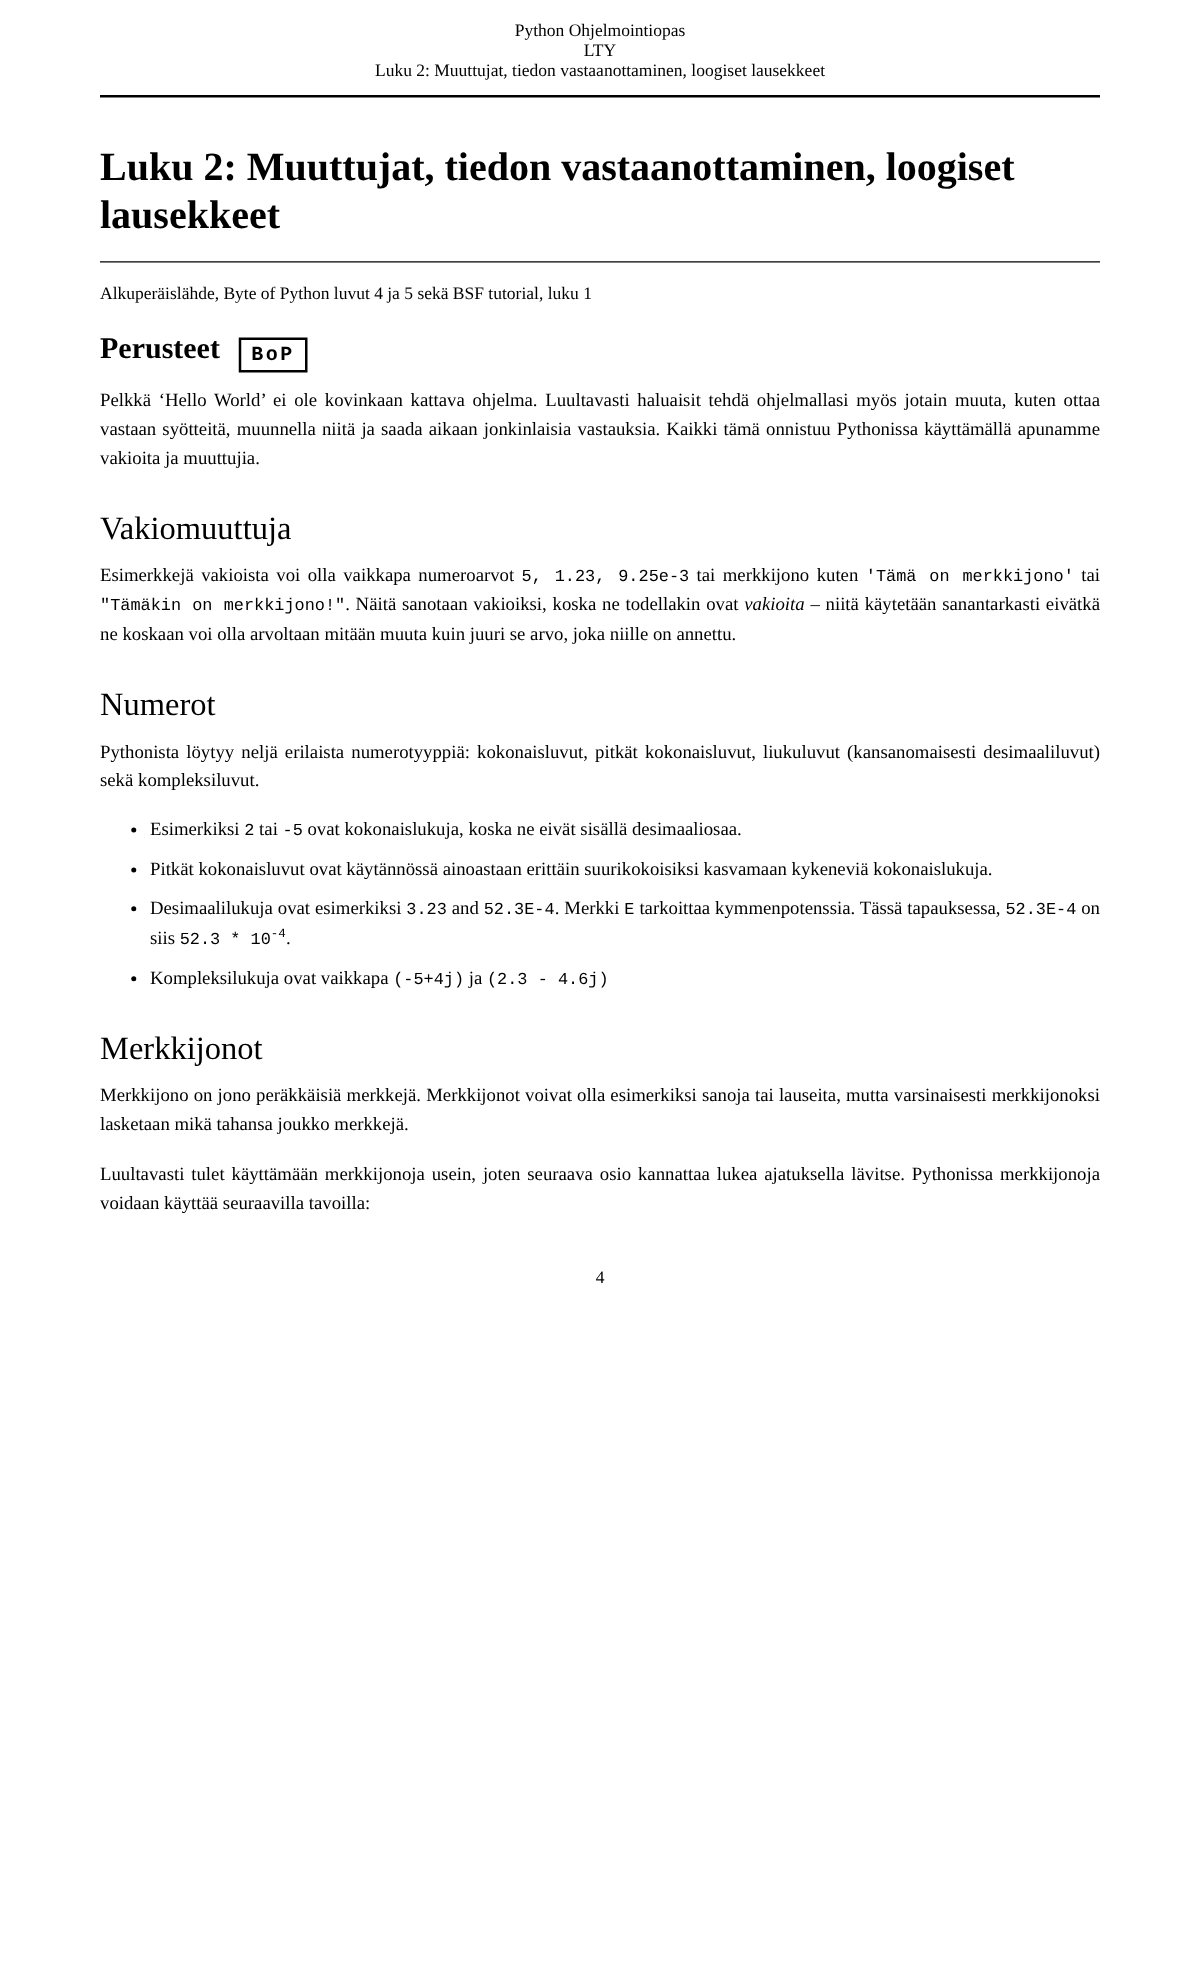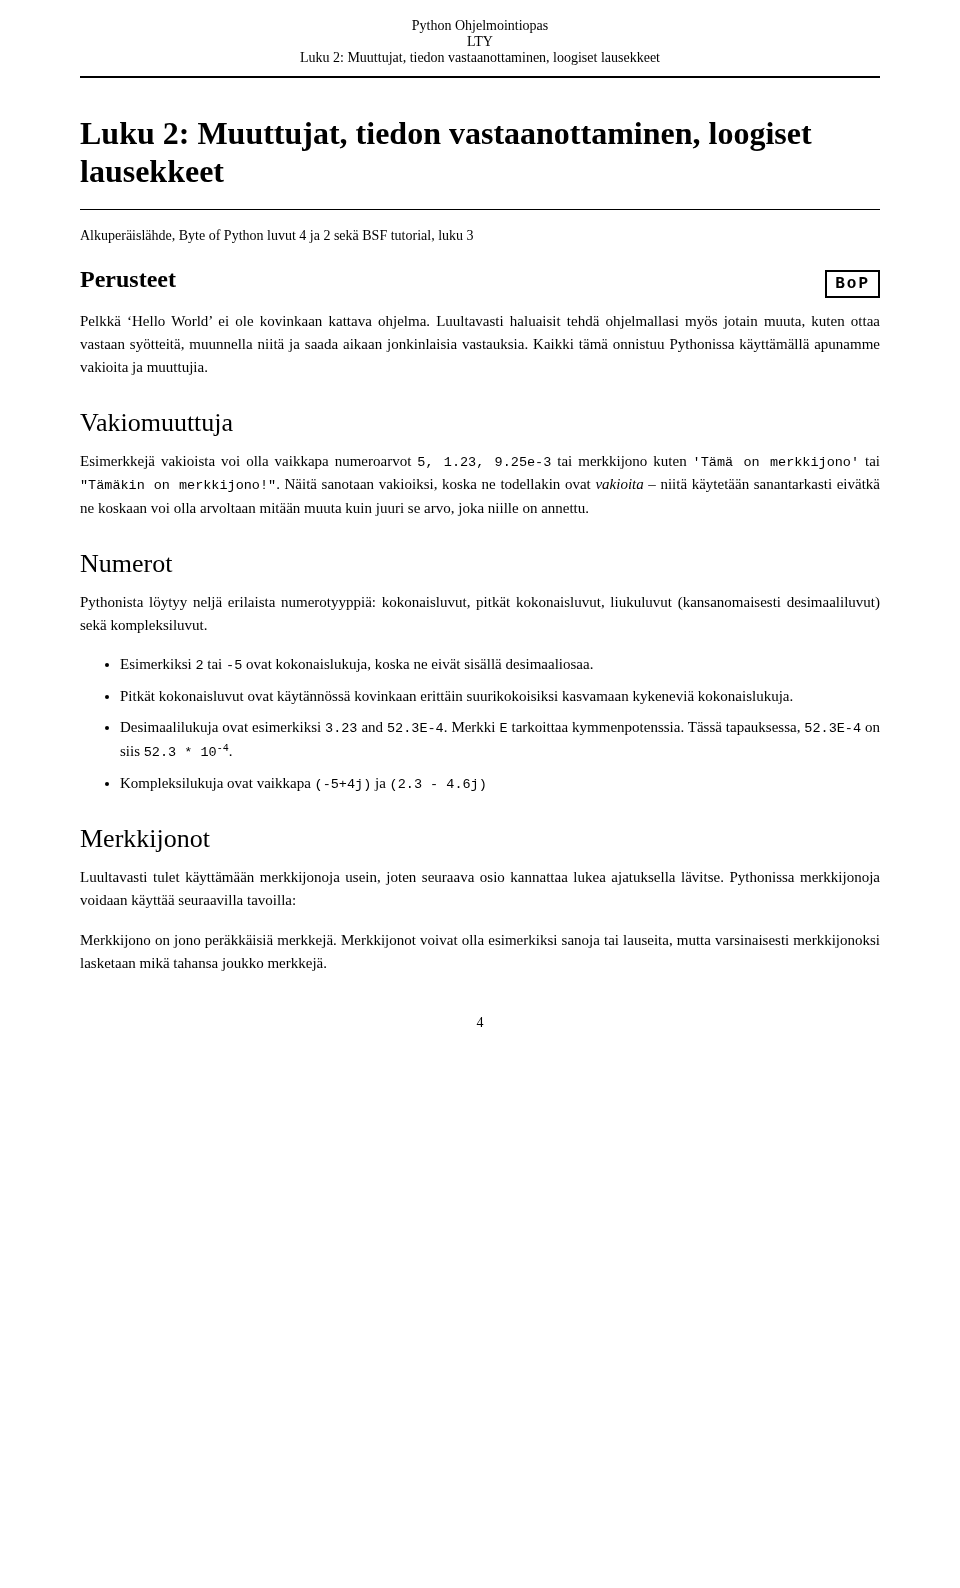--- a/index.html
+++ b/index.html
@@ -65,22 +65,22 @@
     
     .source-line {
       font-size: 14px;
       margin-bottom: 22px;
     }
 
     
     .section-heading-row {
       display: flex;
       align-items: flex-start;
-      justify-content: space-between;
       margin-bottom: 12px;
+      gap: 15px;
     }
 
     .section-heading {
       font-size: 24px;
       font-weight: bold;
     }
 
     
     .bop-badge {
       font-family: "Courier New", Courier, monospace;
@@ -155,21 +155,21 @@
   <div class="header">
     <div class="header-title-main">Python Ohjelmointiopas</div>
     <div class="header-title-sub">LTY</div>
     <div class="header-title-chapter">Luku 2: Muuttujat, tiedon vastaanottaminen, loogiset lausekkeet</div>
   </div>
 
   <h1 class="chapter-title">Luku 2: Muuttujat, tiedon vastaanottaminen, loogiset lausekkeet</h1>
 
   <hr class="separator">
 
-  <div class="source-line">Alkuperäislähde, Byte of Python luvut 4 ja 2 sekä BSF tutorial, luku 3</div>
+  <div class="source-line">Alkuperäislähde, Byte of Python luvut 4 ja 5 sekä BSF tutorial, luku 1</div>
 
   <div class="section-heading-row">
     <h2 class="section-heading">Perusteet</h2>
     <div class="bop-badge">BoP</div>
   </div>
 
   <p class="body-text">Pelkkä ‘Hello World’ ei ole kovinkaan kattava ohjelma. Luultavasti haluaisit tehdä ohjelmallasi myös jotain muuta, kuten ottaa vastaan syötteitä, muunnella niitä ja saada aikaan jonkinlaisia vastauksia. Kaikki tämä onnistuu Pythonissa käyttämällä apunamme vakioita ja muuttujia.</p>
 
   <h2 class="subsection-heading">Vakiomuuttuja</h2>
 
@@ -179,31 +179,31 @@
 
   <h2 class="subsection-heading">Numerot</h2>
 
   <p class="body-text">Pythonista löytyy neljä erilaista numerotyyppiä: kokonaisluvut, pitkät kokonaisluvut, liukuluvut (kansanomaisesti desimaaliluvut) sekä kompleksiluvut.</p>
 
   <ul class="bullet-list">
     <li>
       <span>Esimerkiksi </span><code>2</code><span> tai </span><code>-5</code><span> ovat kokonaislukuja, koska ne eivät sisällä desimaaliosaa.</span>
     </li>
     <li>
-      <span>Pitkät kokonaisluvut ovat käytännössä kovinkaan erittäin suurikokoisiksi kasvamaan kykeneviä kokonaislukuja.</span>
+      <span>Pitkät kokonaisluvut ovat käytännössä ainoastaan erittäin suurikokoisiksi kasvamaan kykeneviä kokonaislukuja.</span>
     </li>
     <li>
       <span>Desimaalilukuja ovat esimerkiksi </span><code>3.23</code><span> and </span><code>52.3E-4</code><span>. Merkki </span><code>E</code><span> tarkoittaa kymmenpotenssia. Tässä tapauksessa, </span><code>52.3E-4</code><span> on siis </span><code>52.3 * 10<sup>-4</sup></code><span>.</span>
     </li>
     <li>
       <span>Kompleksilukuja ovat vaikkapa </span><code>(-5+4j)</code><span> ja </span><code>(2.3 - 4.6j)</code>
     </li>
   </ul>
 
   <h2 class="subsection-heading">Merkkijonot</h2>
 
+  <p class="body-text">Merkkijono on jono peräkkäisiä merkkejä. Merkkijonot voivat olla esimerkiksi sanoja tai lauseita, mutta varsinaisesti merkkijonoksi lasketaan mikä tahansa joukko merkkejä.</p>
+
   <p class="body-text">Luultavasti tulet käyttämään merkkijonoja usein, joten seuraava osio kannattaa lukea ajatuksella lävitse. Pythonissa merkkijonoja voidaan käyttää seuraavilla tavoilla:</p>
 
-  <p class="body-text">Merkkijono on jono peräkkäisiä merkkejä. Merkkijonot voivat olla esimerkiksi sanoja tai lauseita, mutta varsinaisesti merkkijonoksi lasketaan mikä tahansa joukko merkkejä.</p>
-
   <div class="page-number">4</div>
 
 </div>
 
 </body></html>

